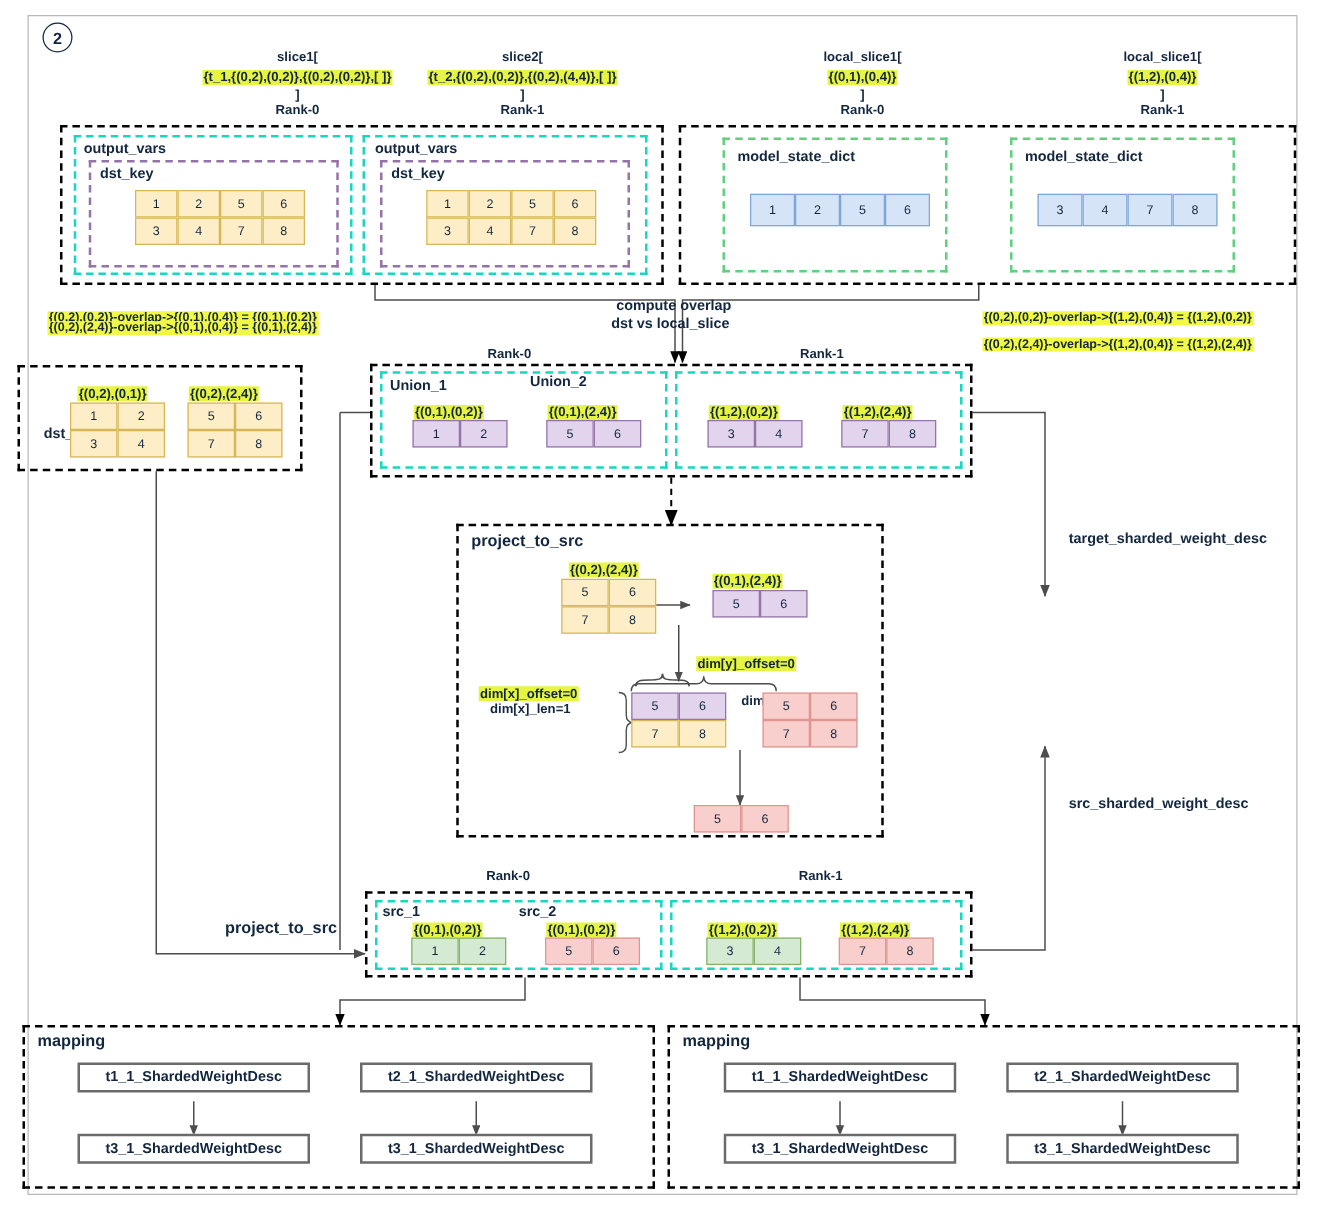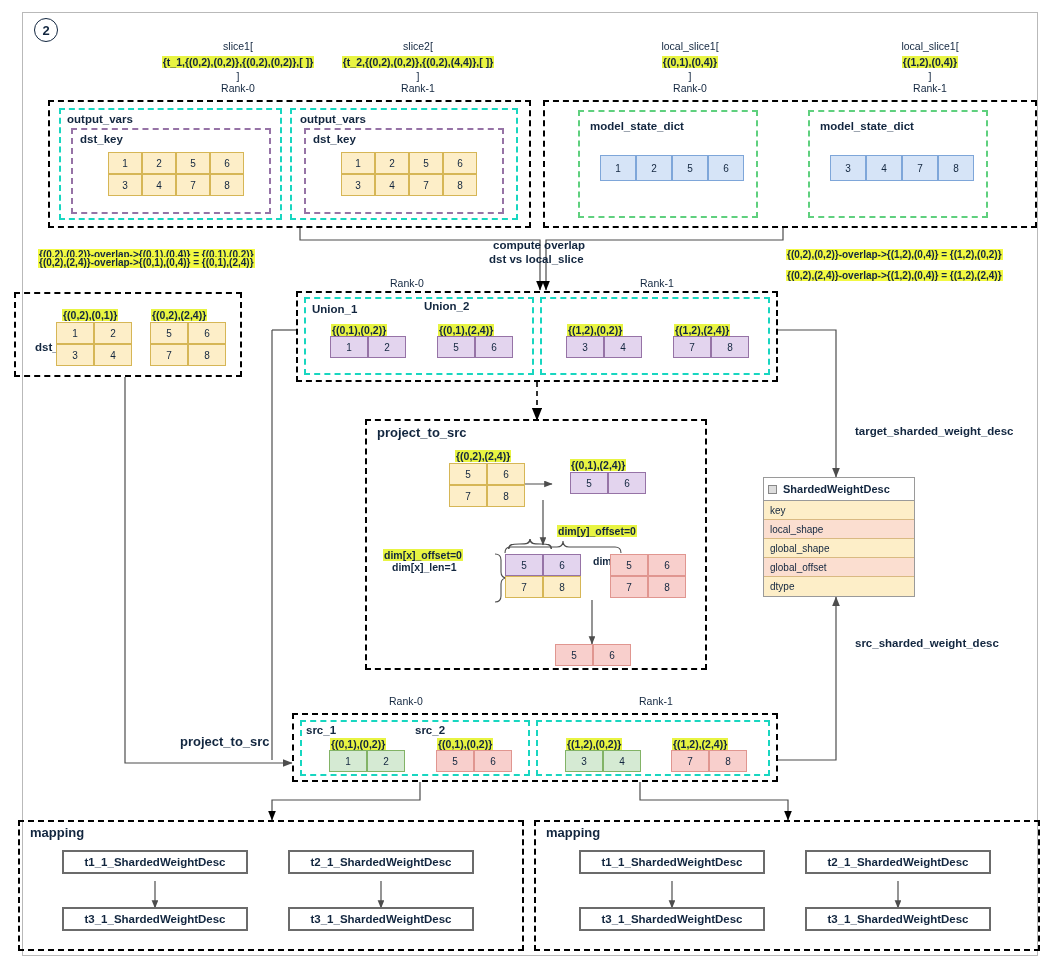--- a/index.html
+++ b/index.html
@@ -7,21 +7,21 @@
   #root{position:relative;width:1054px;height:967px;background:#ffffff;overflow:hidden;}
   .abs{position:absolute;}
   #outer-frame{left:22px;top:12px;width:1016px;height:944px;border:1px solid #b9b9b9;box-sizing:border-box;background:#fff;}
   .badge{width:22px;height:22px;border:1.6px solid #12263f;border-radius:50%;
     display:flex;align-items:center;justify-content:center;font-size:13px;font-weight:bold;color:#12263f;}
   .dash-black{border:2px dashed #000;box-sizing:border-box;}
   .dash-teal{border:2px dashed #18d6c0;box-sizing:border-box;}
   .dash-purple{border:2px dashed #9673a6;box-sizing:border-box;}
   .dash-green{border:2px dashed #5fd07e;box-sizing:border-box;}
   .lbl{font-size:11.5px;font-weight:bold;color:#12263f;white-space:nowrap;}
-  .lbl-sm{font-size:10.5px;font-weight:normal;color:#12263f;white-space:nowrap;}
+  .lbl-sm{font-size:10.5px;font-weight:bold;color:#12263f;white-space:nowrap;}
   .hl{background:#e8f442;font-size:10.5px;font-weight:bold;color:#12263f;white-space:nowrap;padding:0 1px;}
   .hl2{background:#f2f942;font-size:10px;font-weight:bold;color:#12263f;white-space:nowrap;padding:0 1px;}
   .plain{font-size:10.5px;font-weight:bold;color:#12263f;white-space:nowrap;}
   .grid{display:flex;flex-wrap:wrap;}
   .cell{display:flex;align-items:center;justify-content:center;font-size:10px;color:#12263f;
     box-sizing:border-box;border:1px solid;}
   .c-yellow{background:#fdeec8;border-color:#d6b656;}
   .c-blue{background:#d6e4f7;border-color:#7ea6d9;}
   .c-purple{background:#e3d4ee;border-color:#9673a6;}
   .c-red{background:#f8cfcc;border-color:#e09690;}
@@ -270,31 +270,20 @@
     <div class="cell c-red" style="width:38px;height:22px;">7</div>
     <div class="cell c-red" style="width:38px;height:22px;">8</div>
   </div>
 
   <div class="abs grid" style="left:555px;top:644px;width:76px;">
     <div class="cell c-red" style="width:38px;height:22px;">5</div>
     <div class="cell c-red" style="width:38px;height:22px;">6</div>
   </div>
 
   <div class="abs lbl" style="left:855px;top:425px;">target_sharded_weight_desc</div>
-  <div class="abs swd" style="left:763px;top:477px;">
-    <div class="swd-hd">
-      <span class="sq"></span>
-      <span>ShardedWeightDesc</span>
-    </div>
-    <div class="swd-row swd-a">key</div>
-    <div class="swd-row swd-b">local_shape</div>
-    <div class="swd-row swd-a">global_shape</div>
-    <div class="swd-row swd-b">global_offset</div>
-    <div class="swd-row swd-a" style="border-bottom:none;">dtype</div>
-  </div>
   <div class="abs lbl" style="left:855px;top:637px;">src_sharded_weight_desc</div>
 
   <div class="abs" style="left:180px;top:734px;font-size:13px;font-weight:bold;color:#12263f;">project_to_src</div>
   <div class="abs lbl-sm" style="left:389px;top:695px;">Rank-0</div>
   <div class="abs lbl-sm" style="left:639px;top:695px;">Rank-1</div>
   <div class="abs dash-black" style="left:292px;top:713px;width:486px;height:69px;"></div>
   <div class="abs dash-teal" style="left:300px;top:720px;width:230px;height:56px;"></div>
   <div class="abs dash-teal" style="left:536px;top:720px;width:234px;height:56px;"></div>
   <div class="abs lbl" style="left:306px;top:724px;">src_1</div>
   <div class="abs lbl" style="left:415px;top:724px;">src_2</div>

